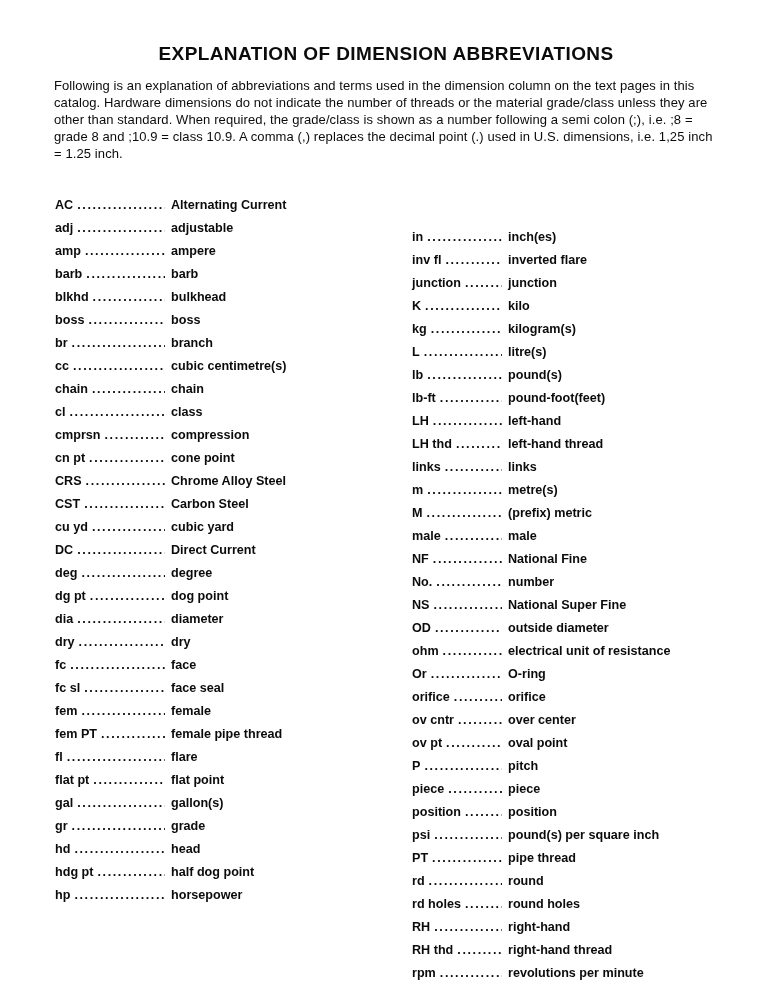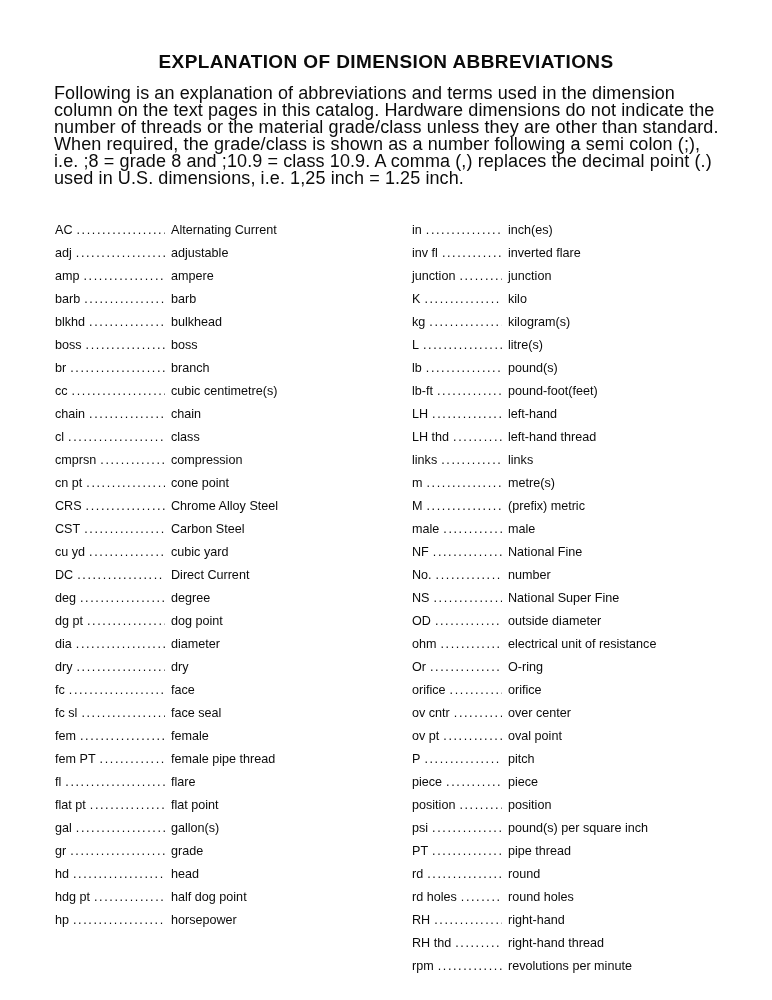--- a/index.html
+++ b/index.html
@@ -3,34 +3,34 @@
 <meta charset="utf-8">
 <style>
   html,body{margin:0;padding:0;background:#ffffff;}
   .page{
     width:772px;height:1000px;background:#ffffff;color:#0b0b0b;
     font-family:"Liberation Sans",sans-serif;
     position:relative;box-sizing:border-box;padding-top:40px;overflow:hidden;
   }
   .title{
     font-size:19px;font-weight:bold;text-align:center;
-    letter-spacing:0.4px;margin:12px;line-height:19px;
+    letter-spacing:0.4px;margin:4px;line-height:19px;
   }
   .intro{
     margin:14px 50px 12px 54px;width:668px;
-    font-size:18px;line-height:17px;letter-spacing:0.1px;
+    font-size:13px;line-height:17px;letter-spacing:0.1px;
   }
-  .list{display:flex;margin:32px 0 0 55px;}
+  .list{display:flex;margin:32px 0 0 55px;font-weight:bold;}
   .col{display:flex;flex-direction:column;}
   .col-left{width:357px;}
   .col-right{flex:1;}
   .row{display:flex;align-items:baseline;height:23px;font-size:12.6px;line-height:23px;}
   .lead{display:flex;align-items:baseline;box-sizing:border-box;}
   .col-left .lead{width:116px;min-width:116px;}
-  .col-right .lead{width:96px;min-width:96px;}
+  .col-right .lead{width:96px;min-width:96px;margin-top:32px;}
   .abbr{white-space:nowrap;}
   .dots{
     flex:1;overflow:hidden;white-space:nowrap;
     margin-left:4px;margin-right:6px;letter-spacing:1.6px;
   }
   .dots::after{content:"..................................................................";}
   .def{white-space:nowrap;}
 </style>
 </head>
 <body>

